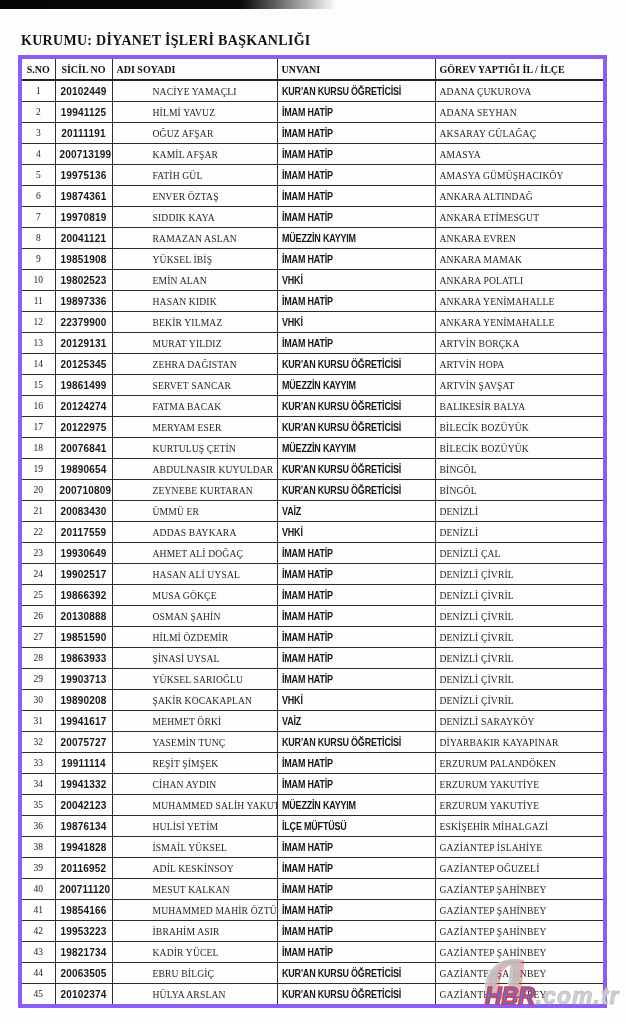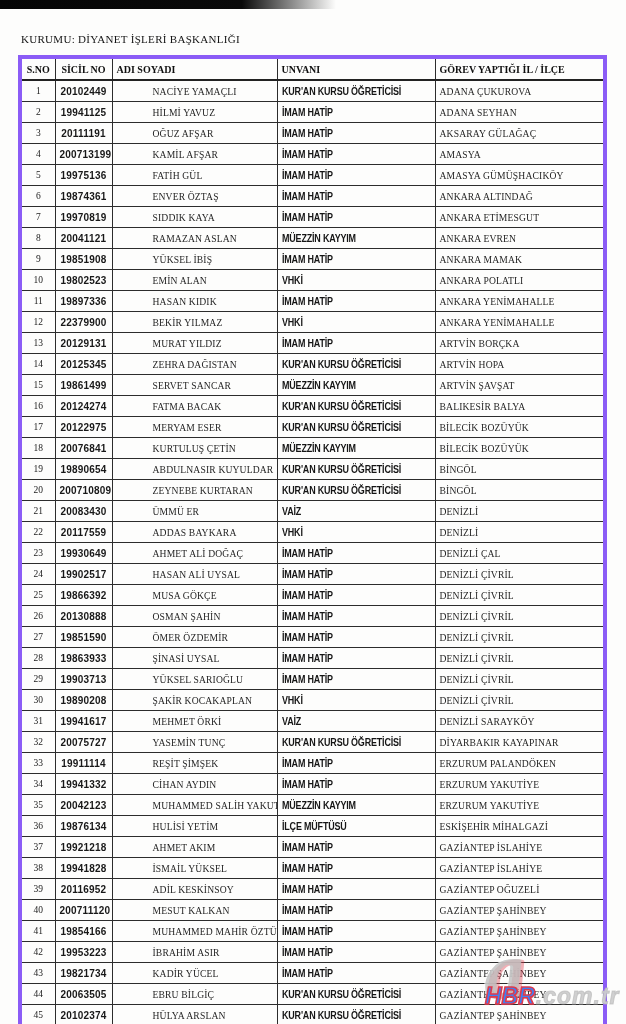--- a/index.html
+++ b/index.html
@@ -9,21 +9,21 @@
     font-family:"Liberation Serif",serif;
     color:#1c1c1c;
     -webkit-font-smoothing:antialiased;
   }
   .scan-bar{
     position:absolute;left:0;top:0;width:336px;height:9px;
     background:linear-gradient(to right,#050505 0%,#0a0a0a 72%,rgba(10,10,10,0) 100%);
   }
   .doc-title{
     position:absolute;left:21px;top:33px;
-    font-size:11px;font-weight:normal;letter-spacing:.3px;
+    font-size:14px;font-weight:bold;letter-spacing:.3px;
     color:#141414;white-space:nowrap;
   }
   table.personnel{
     position:absolute;left:18px;top:55px;width:585px;
     border-collapse:collapse;table-layout:fixed;
     border:4px solid #8b5cf6;
   }
   th,td{
     border:1px solid #2c2c2c;
     padding:0 4px;height:20px;
@@ -274,21 +274,21 @@
       <tr>
         <td class="c0"><span>26</span></td>
         <td class="c1"><span>20130888</span></td>
         <td class="c2"><span>OSMAN ŞAHİN</span></td>
         <td class="c3"><span>İMAM HATİP</span></td>
         <td class="c4"><span>DENİZLİ ÇİVRİL</span></td>
       </tr>
       <tr>
         <td class="c0"><span>27</span></td>
         <td class="c1"><span>19851590</span></td>
-        <td class="c2"><span>ÖMER ÖZDEMİR</span></td>
+        <td class="c2"><span>HİLMİ ÖZDEMİR</span></td>
         <td class="c3"><span>İMAM HATİP</span></td>
         <td class="c4"><span>DENİZLİ ÇİVRİL</span></td>
       </tr>
       <tr>
         <td class="c0"><span>28</span></td>
         <td class="c1"><span>19863933</span></td>
         <td class="c2"><span>ŞİNASİ UYSAL</span></td>
         <td class="c3"><span>İMAM HATİP</span></td>
         <td class="c4"><span>DENİZLİ ÇİVRİL</span></td>
       </tr>
@@ -340,27 +340,20 @@
         <td class="c2"><span>MUHAMMED SALİH YAKUT</span></td>
         <td class="c3"><span>MÜEZZİN KAYYIM</span></td>
         <td class="c4"><span>ERZURUM YAKUTİYE</span></td>
       </tr>
       <tr>
         <td class="c0"><span>36</span></td>
         <td class="c1"><span>19876134</span></td>
         <td class="c2"><span>HULİSİ YETİM</span></td>
         <td class="c3"><span>İLÇE MÜFTÜSÜ</span></td>
         <td class="c4"><span>ESKİŞEHİR MİHALGAZİ</span></td>
-      </tr>
-      <tr>
-        <td class="c0"><span>37</span></td>
-        <td class="c1"><span>19921218</span></td>
-        <td class="c2"><span>AHMET AKIM</span></td>
-        <td class="c3"><span>İMAM HATİP</span></td>
-        <td class="c4"><span>GAZİANTEP İSLAHİYE</span></td>
       </tr>
       <tr>
         <td class="c0"><span>38</span></td>
         <td class="c1"><span>19941828</span></td>
         <td class="c2"><span>İSMAİL YÜKSEL</span></td>
         <td class="c3"><span>İMAM HATİP</span></td>
         <td class="c4"><span>GAZİANTEP İSLAHİYE</span></td>
       </tr>
       <tr>
         <td class="c0"><span>39</span></td>

